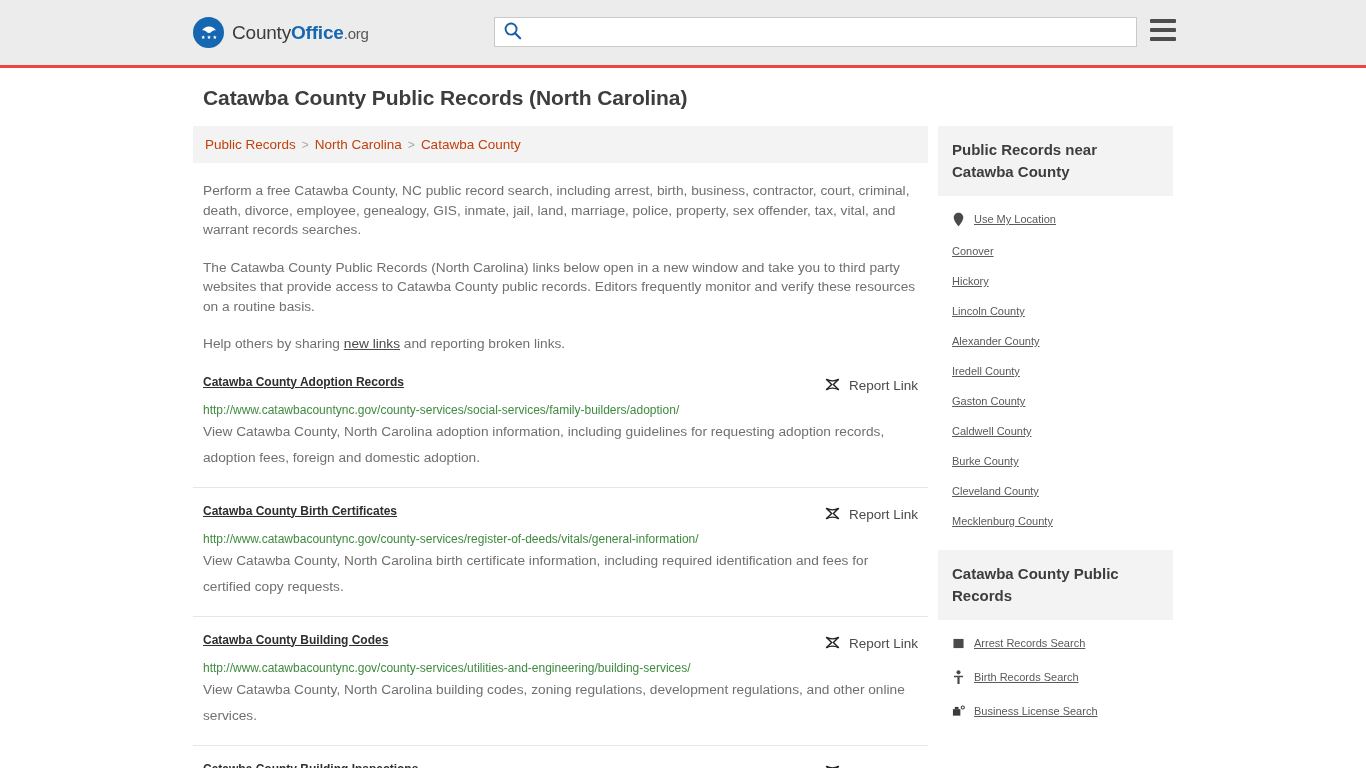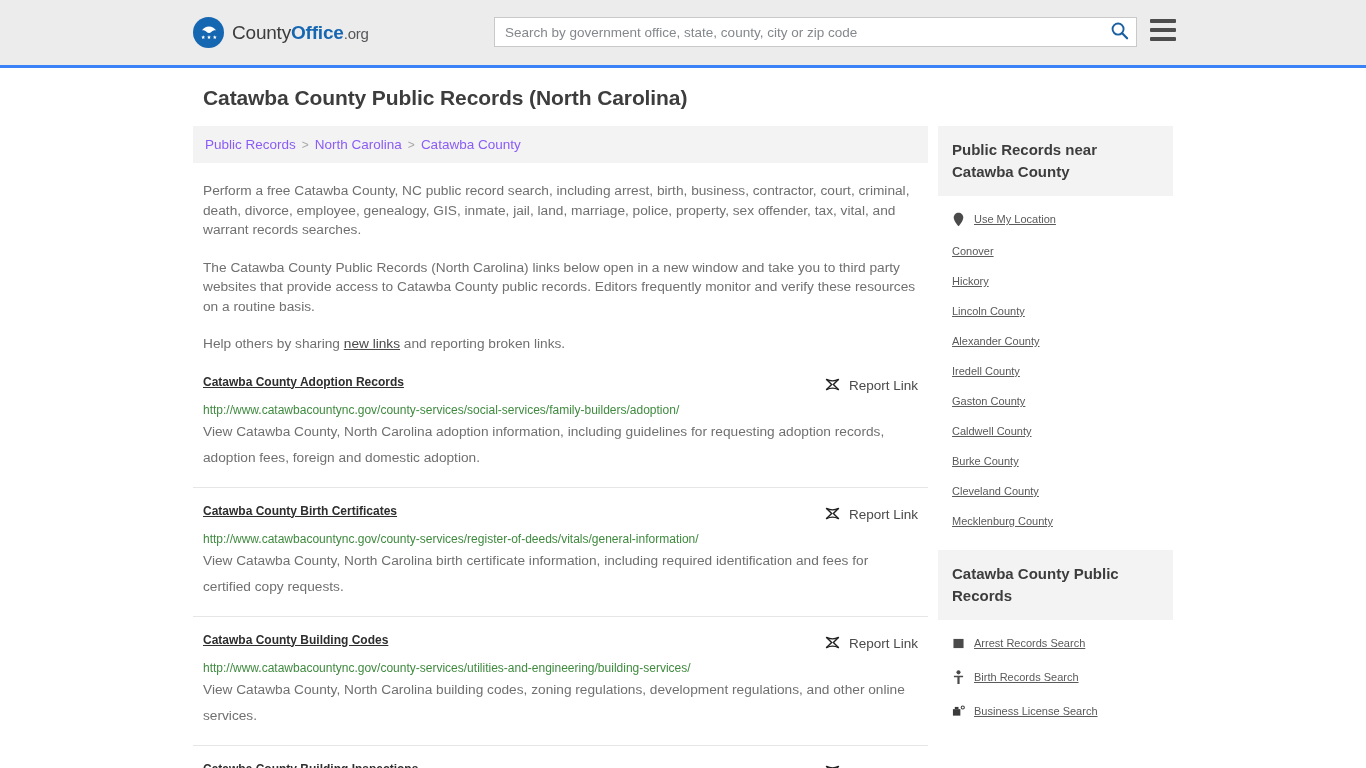--- a/index.html
+++ b/index.html
@@ -10,21 +10,21 @@
     overflow: hidden;
     background: #ffffff;
     font-family: "Liberation Sans", sans-serif;
     color: #444444;
   }
 
   
   .site-header {
     height: 68px;
     background: #ececec;
-    border-bottom: 3px solid #3b82f6;
+    border-bottom: 3px solid #ef4444;
     display: flex;
     align-items: center;
     position: relative;
   }
   .logo-wrap {
     display: flex;
     align-items: center;
     margin-left: 193px;
     text-decoration: none;
     gap: 8px;
@@ -117,21 +117,21 @@
   .breadcrumb {
     background: #f3f3f3;
     padding: 11px 12px;
     font-size: 13.5px;
     color: #6b6b6b;
     display: flex;
     align-items: center;
     gap: 6px;
     flex-wrap: wrap;
   }
-  .breadcrumb a { color: #8b5cf6; text-decoration: none; }
+  .breadcrumb a { color: #c2410c; text-decoration: none; }
   .crumb-sep { color: #a8a8a8; font-size: 12px; }
 
   
   .intro { padding: 0 10px; }
   .intro p {
     font-size: 13.7px;
     line-height: 19.5px;
     color: #707070;
     margin: 18px 0 0 0;
   }
@@ -222,21 +222,20 @@
         <path d="M12 5.5 C9.2 5.5 6.6 7.0 5.0 9.2 C6.9 9.0 8.6 9.6 9.7 10.9 C10.3 11.6 11.1 12.0 12 12.0 C12.9 12.0 13.7 11.6 14.3 10.9 C15.4 9.6 17.1 9.0 19.0 9.2 C17.4 7.0 14.8 5.5 12 5.5 Z" fill="#ffffff"></path>
         <path d="M6.2 14.3 l0.55 1.25 1.35 0.12 -1.02 0.9 0.3 1.33 -1.18 -0.7 -1.18 0.7 0.3 -1.33 -1.02 -0.9 1.35 -0.12 z" fill="#ffffff"></path>
         <path d="M12 14.3 l0.55 1.25 1.35 0.12 -1.02 0.9 0.3 1.33 -1.18 -0.7 -1.18 0.7 0.3 -1.33 -1.02 -0.9 1.35 -0.12 z" fill="#ffffff"></path>
         <path d="M17.8 14.3 l0.55 1.25 1.35 0.12 -1.02 0.9 0.3 1.33 -1.18 -0.7 -1.18 0.7 0.3 -1.33 -1.02 -0.9 1.35 -0.12 z" fill="#ffffff"></path>
       </svg>
     </span>
     <span class="logo-text"><span>County</span><span class="lt-bold">Office</span><span class="lt-org">.org</span></span>
   </a>
 
   <div class="search-wrap">
-    <input class="search-input" type="text" placeholder="Search by government office, state, county, city or zip code" style="">
     <button class="search-btn">
       <span>
         <svg width="19" height="19" viewBox="0 0 20 20" aria-hidden="true">
           <circle cx="8.5" cy="8.5" r="5.8" fill="none" stroke="#1a5fa0" stroke-width="2"></circle>
           <line x1="12.8" y1="12.8" x2="18" y2="18.2" stroke="#1a5fa0" stroke-width="2.3" stroke-linecap="round"></line>
         </svg>
       </span>
     </button>
   </div>
 

